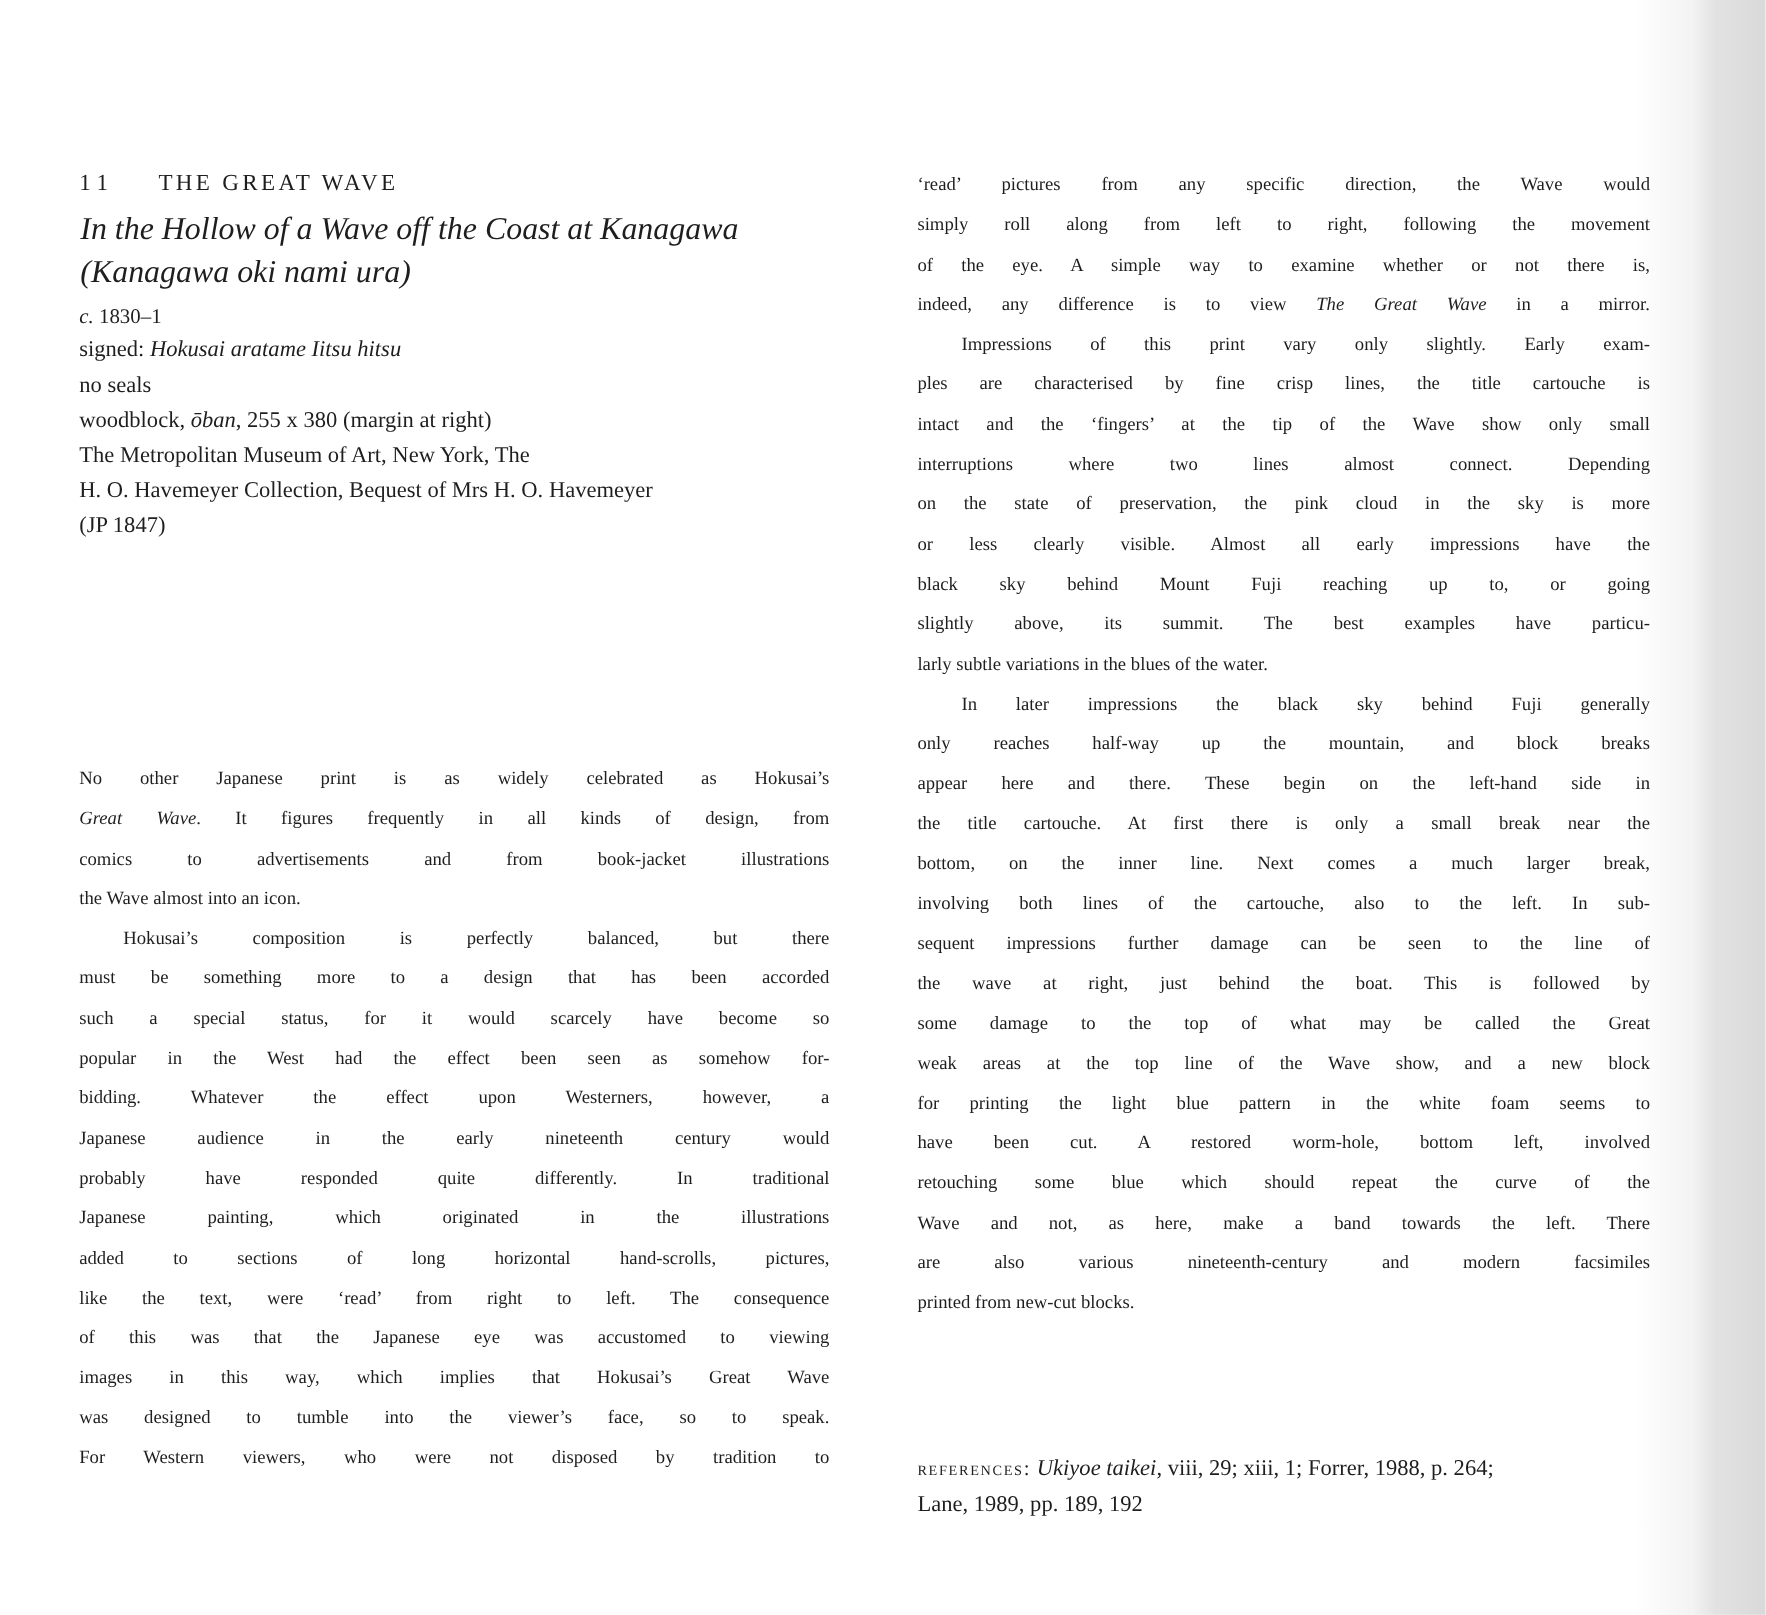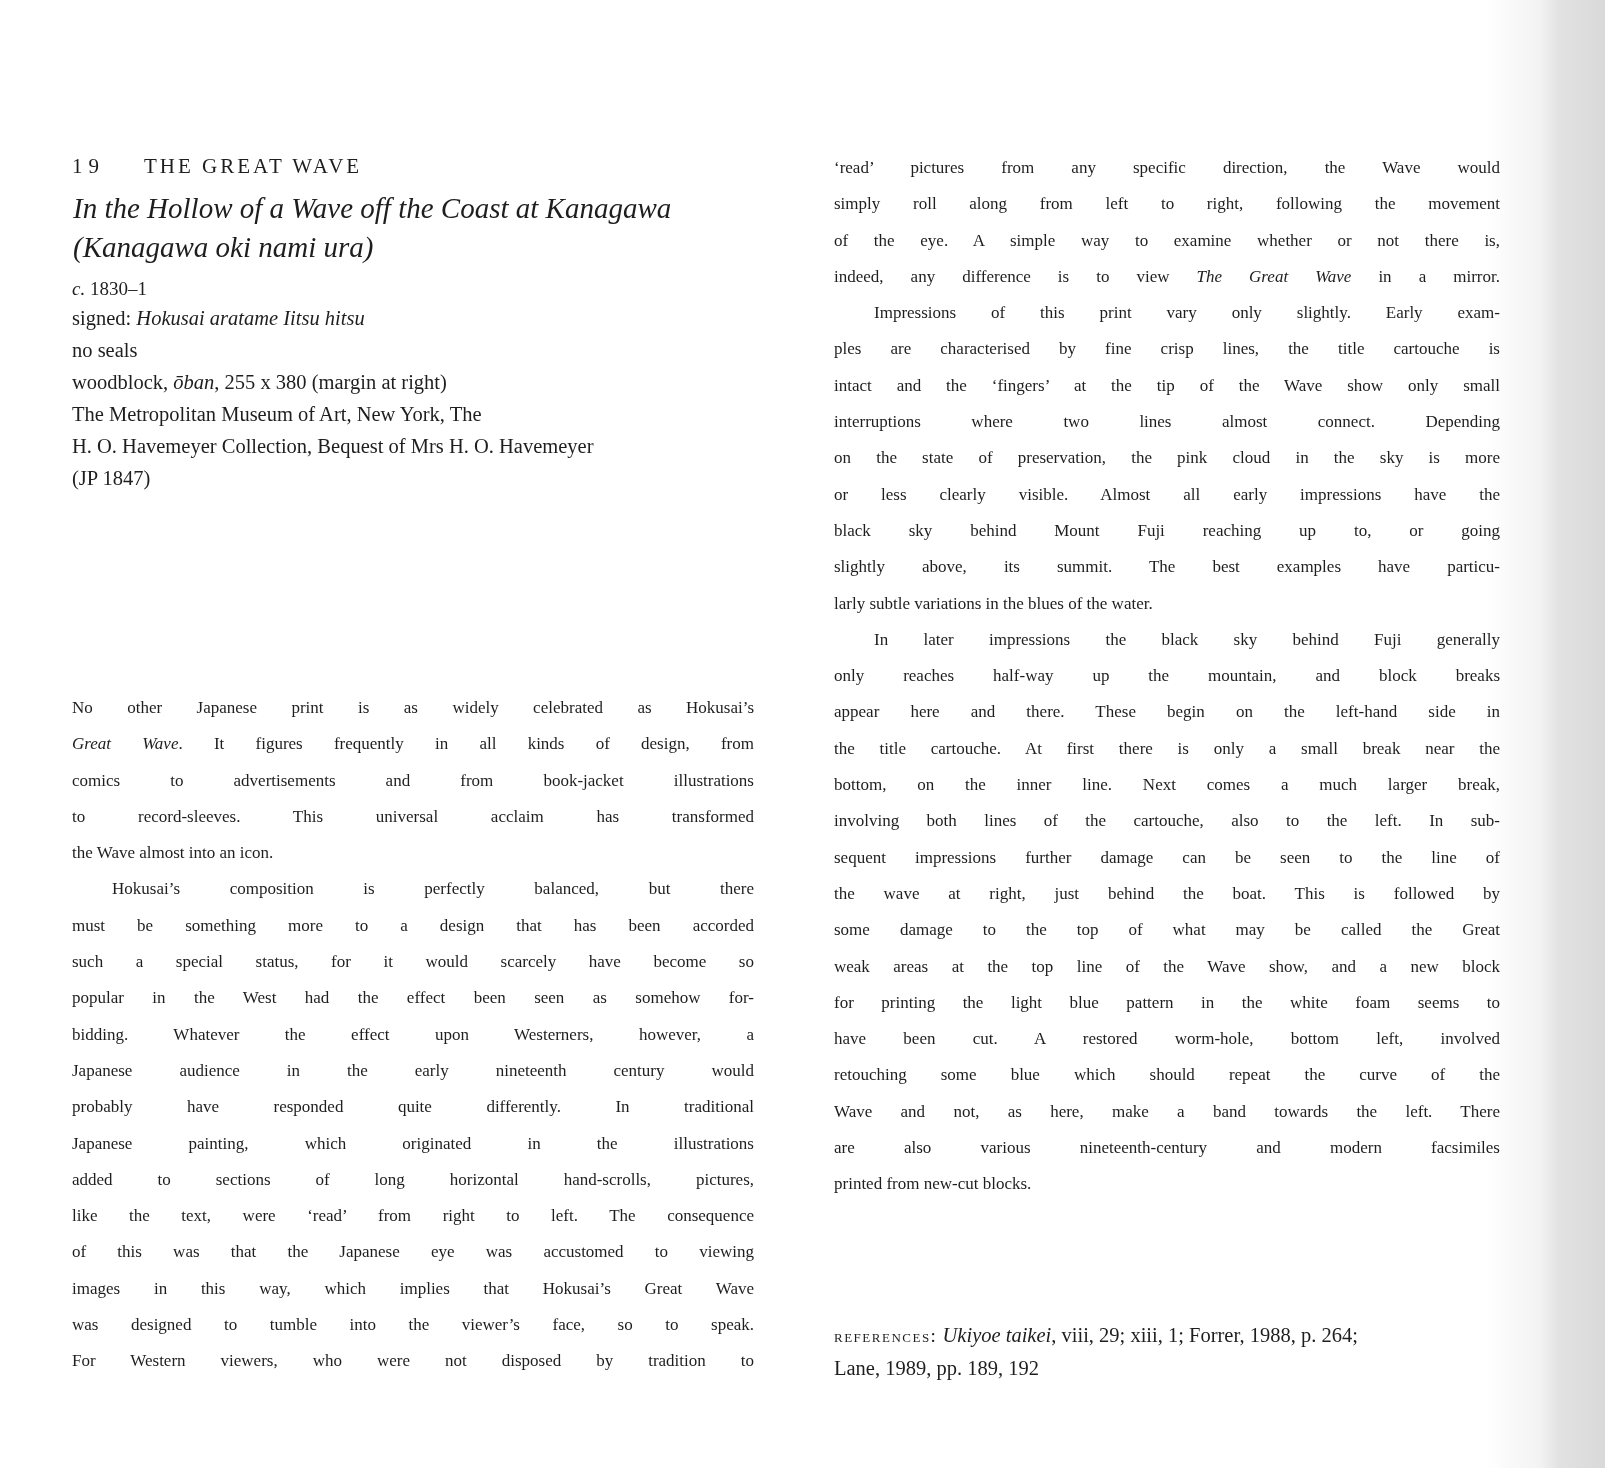--- a/index.html
+++ b/index.html
@@ -48,39 +48,38 @@
   }
   .refs .sc { font-variant: small-caps; letter-spacing: 1.5px; font-size: 19px; }
   .refs i { font-style: italic; }
 </style>
 </head>
 <body>
 
 <div class="page-shade"></div>
 
 <div class="col col-left">
-  <div class="plate-heading"><span class="num">19</span><span>THE GREAT WAVE</span></div>
+  <div class="plate-heading"><span class="num">11</span><span>THE GREAT WAVE</span></div>
   <div style="height:6px"></div>
   <div class="title-line">In the Hollow of a Wave off the Coast at Kanagawa</div>
   <div class="title-line">(Kanagawa oki nami ura)</div>
   <div class="date-line"><span class="c">c.</span> <span>1830–1</span></div>
   <div class="meta-line"><span>signed:</span> <i>Hokusai aratame Iitsu hitsu</i></div>
   <div class="meta-line">no seals</div>
   <div class="meta-line"><span>woodblock, </span><i>ōban</i><span>, 255 x 380 (margin at right)</span></div>
   <div class="meta-line">The Metropolitan Museum of Art, New York, The</div>
   <div class="meta-line">H. O. Havemeyer Collection, Bequest of Mrs H. O. Havemeyer</div>
   <div class="meta-line">(JP 1847)</div>
 </div>
 
 <div class="para-left body-text">
   <div>
     <div class="line">No other Japanese print is as widely celebrated as Hokusai’s</div>
     <div class="line"><i>Great Wave</i><span>. It figures frequently in all kinds of design, from</span></div>
     <div class="line">comics to advertisements and from book-jacket illustrations</div>
-    <div class="line">to record-sleeves. This universal acclaim has transformed</div>
     <div class="line last">the Wave almost into an icon.</div>
   </div>
   <div>
     <div class="line indent">Hokusai’s composition is perfectly balanced, but there</div>
     <div class="line">must be something more to a design that has been accorded</div>
     <div class="line">such a special status, for it would scarcely have become so</div>
     <div class="line">popular in the West had the effect been seen as somehow for-</div>
     <div class="line">bidding. Whatever the effect upon Westerners, however, a</div>
     <div class="line">Japanese audience in the early nineteenth century would</div>
     <div class="line">probably have responded quite differently. In traditional</div>

